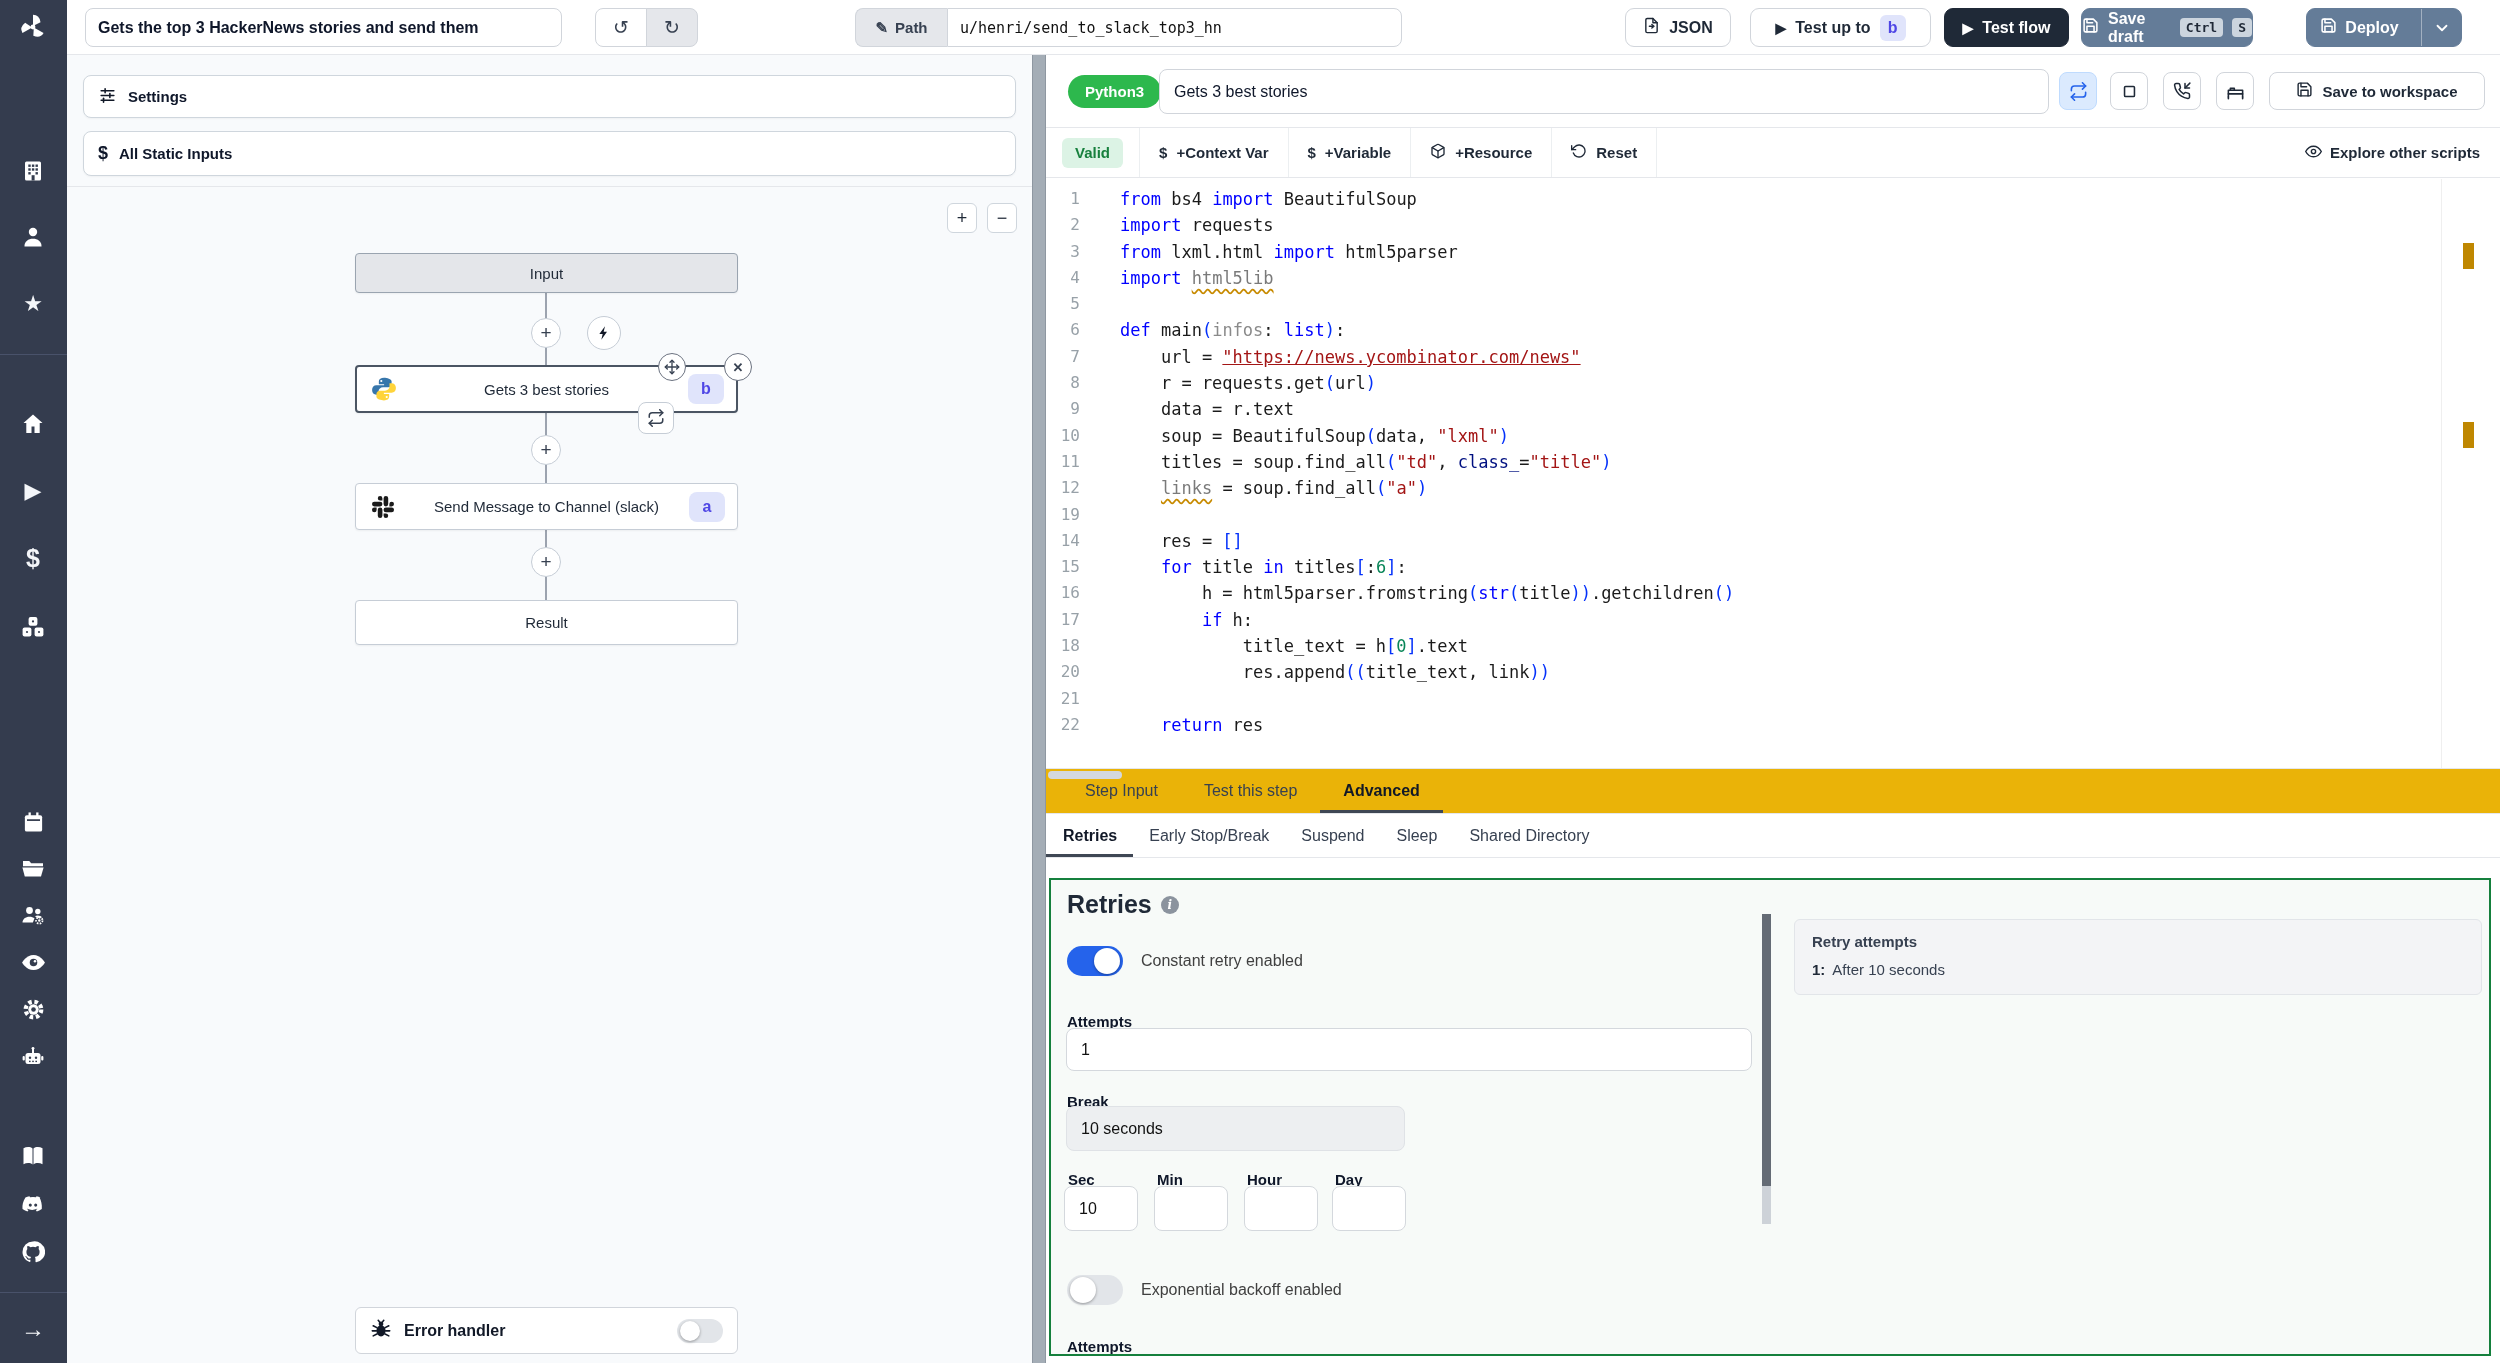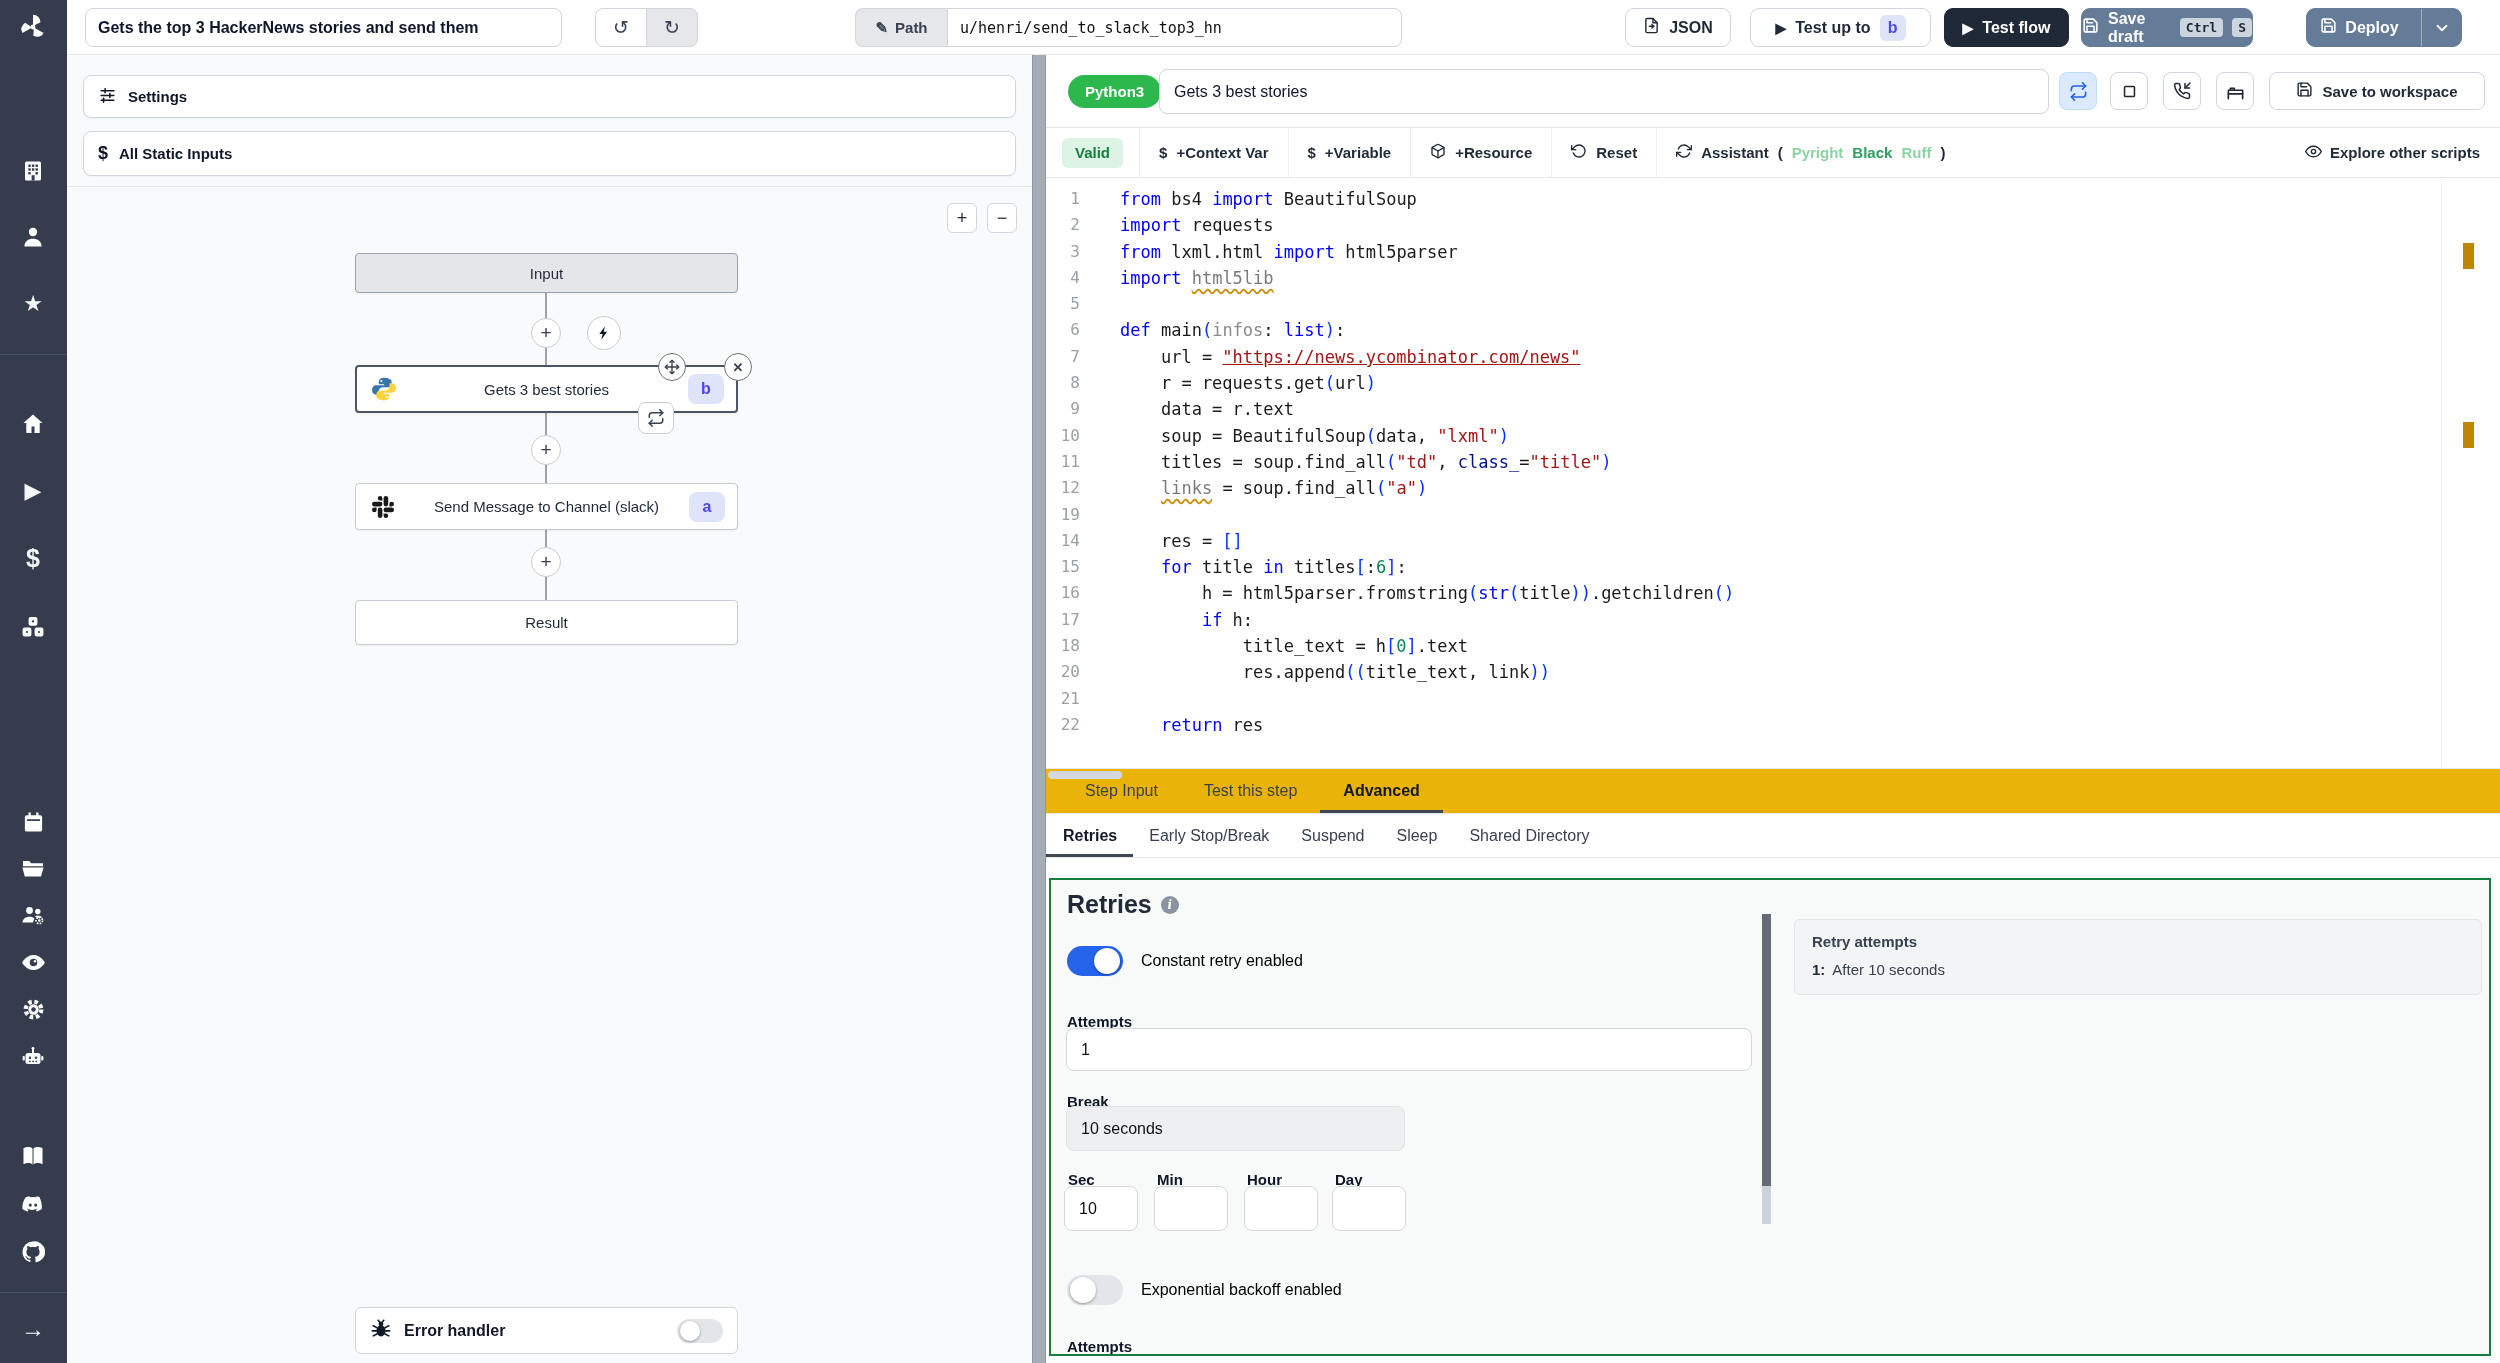--- a/index.html
+++ b/index.html
@@ -97,21 +97,21 @@
   .tab.active { box-shadow:inset 0 -3px 0 #3f4754; color:#111827; font-weight:600; }
   .subtabs { position:absolute; left:0; right:0; top:759px; height:44px; border-bottom:1px solid #e5e7eb; display:flex; align-items:stretch; background:#fff; }
   .subtab { padding:0 16px; display:flex; align-items:center; font-size:16px; color:#374151; }
   .subtab:first-child { padding-left:17px; }
   .subtab.active { box-shadow:inset 0 -3px 0 #3f4754; color:#111827; font-weight:600; }
 
   
   .adv-panel { position:absolute; left:3px; top:823px; width:1442px; height:478px; background:#f7faf8; border:2px solid #15803d; overflow:hidden; }
   .adv-title { position:absolute; left:16px; top:10px; font-size:25px; font-weight:700; color:#1f2937; display:flex; align-items:center; gap:9px; }
   .info-dot { width:18px; height:18px; border-radius:50%; background:#8b939e; color:#fff; font-size:12px; font-weight:700; display:flex; align-items:center; justify-content:center; font-family:"DejaVu Serif","Liberation Serif",serif; font-style:italic; }
-  .tg-row { position:absolute; left:16px; display:flex; align-items:center; gap:18px; font-size:16px; color:#000000; }
+  .tg-row { position:absolute; left:16px; display:flex; align-items:center; gap:18px; font-size:16px; color:#404040; }
   .flabel { position:absolute; font-size:15px; font-weight:700; color:#0f172a; }
   .fld { position:absolute; background:#fff; border:1px solid #d4d8dd; border-radius:8px; font-size:16px; color:#111; padding:0 14px; font-family:"Liberation Sans",sans-serif; }
   .fld.dis { background:#edeff1; border-color:#dfe2e6; display:flex; align-items:center; }
   .vscroll-thumb { position:absolute; left:711px; top:34px; width:9px; height:272px; background:#646b75; }
   .vscroll-track { position:absolute; left:711px; top:306px; width:9px; height:38px; background:#cdd2d8; }
   .sum-card { position:absolute; left:743px; top:39px; width:688px; height:76px; background:#f3f4f6; border:1px solid #e2e5e9; border-radius:6px; padding:13px 17px; }
   .sum-title { font-size:15px; font-weight:600; color:#374151; }
   .sum-line { margin-top:11px; font-size:15px; color:#374151; display:flex; gap:7px; }
   .sum-line b { color:#1f2937; }
 </style>
@@ -474,34 +474,20 @@
               <path d="M12 22.08V12"></path>
             </svg></span>
         <span>+Resource</span>
       </span>
       <span class="tb-item">
         <span><svg viewBox="0 0 24 24" width="16" height="16" fill="none" stroke="#1f2937" stroke-width="2" stroke-linecap="round" stroke-linejoin="round">
               <path d="M1 4v6h6"></path>
               <path d="M3.51 15a9 9 0 1 0 2.13-9.36L1 10"></path>
             </svg></span>
         <span>Reset</span>
-      </span>
-      <span class="tb-item" style="border-right:none">
-        <span><svg viewBox="0 0 24 24" width="16" height="16" fill="none" stroke="#1f2937" stroke-width="2" stroke-linecap="round" stroke-linejoin="round">
-              <path d="M23 4v6h-6"></path>
-              <path d="M1 20v-6h6"></path>
-              <path d="M3.51 9a9 9 0 0 1 14.85-3.36L23 10"></path>
-              <path d="M1 14l4.64 4.36A9 9 0 0 0 20.49 15"></path>
-            </svg></span>
-        <span>Assistant</span>
-        <span>(</span>
-          <span class="lint-light">Pyright</span>
-          <span class="lint-mid">Black</span>
-          <span class="lint-light">Ruff</span>
-          <span>)</span>
       </span>
       <span class="tb-item explore">
         <span><svg viewBox="0 0 24 24" width="17" height="17" fill="none" stroke="#1f2937" stroke-width="2">
               <path d="M1 12s4-7.5 11-7.5S23 12 23 12s-4 7.5-11 7.5S1 12 1 12z"></path>
               <circle cx="12" cy="12" r="3"></circle>
             </svg></span>
         <span>Explore other scripts</span>
       </span>
     </div>
 

